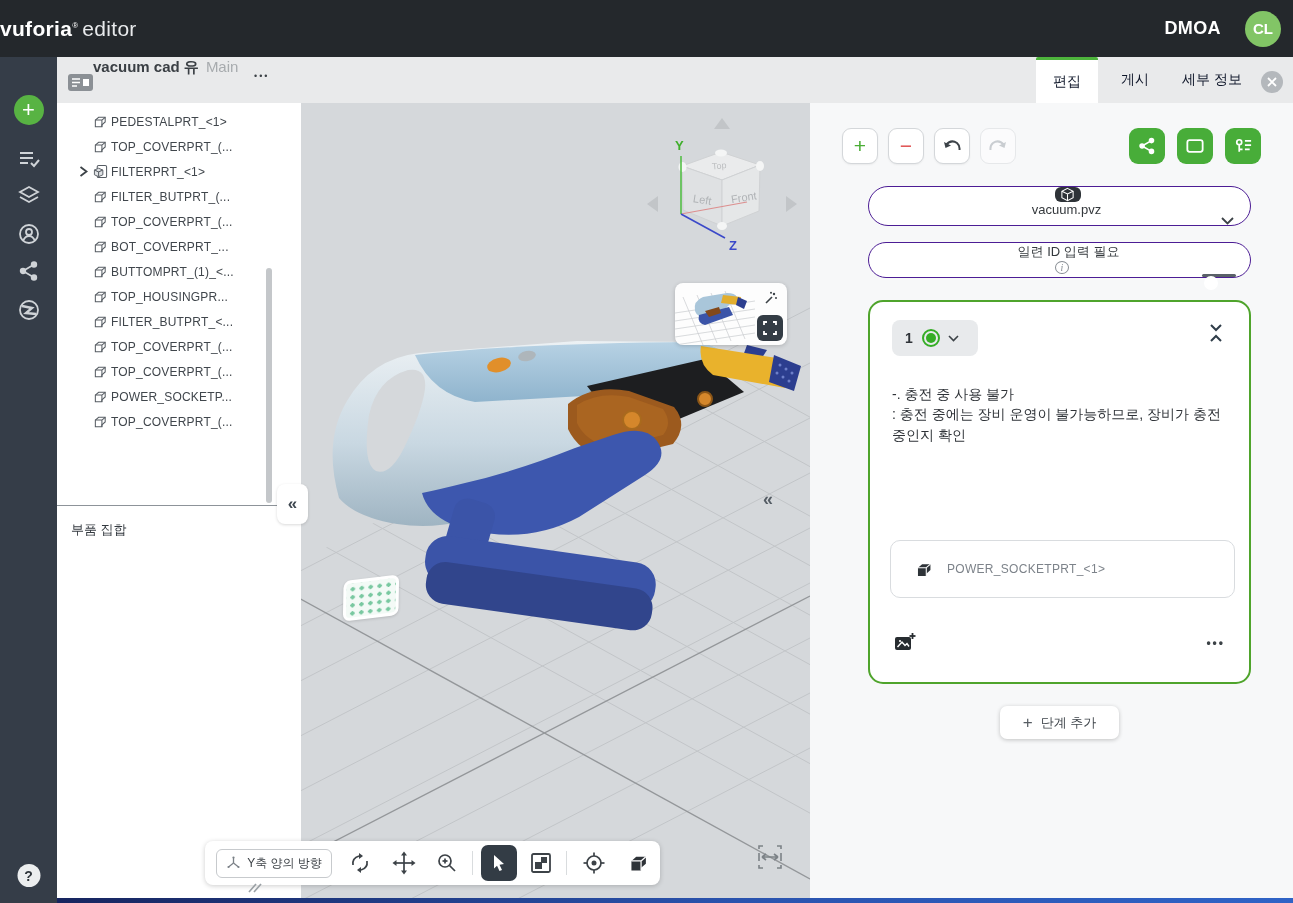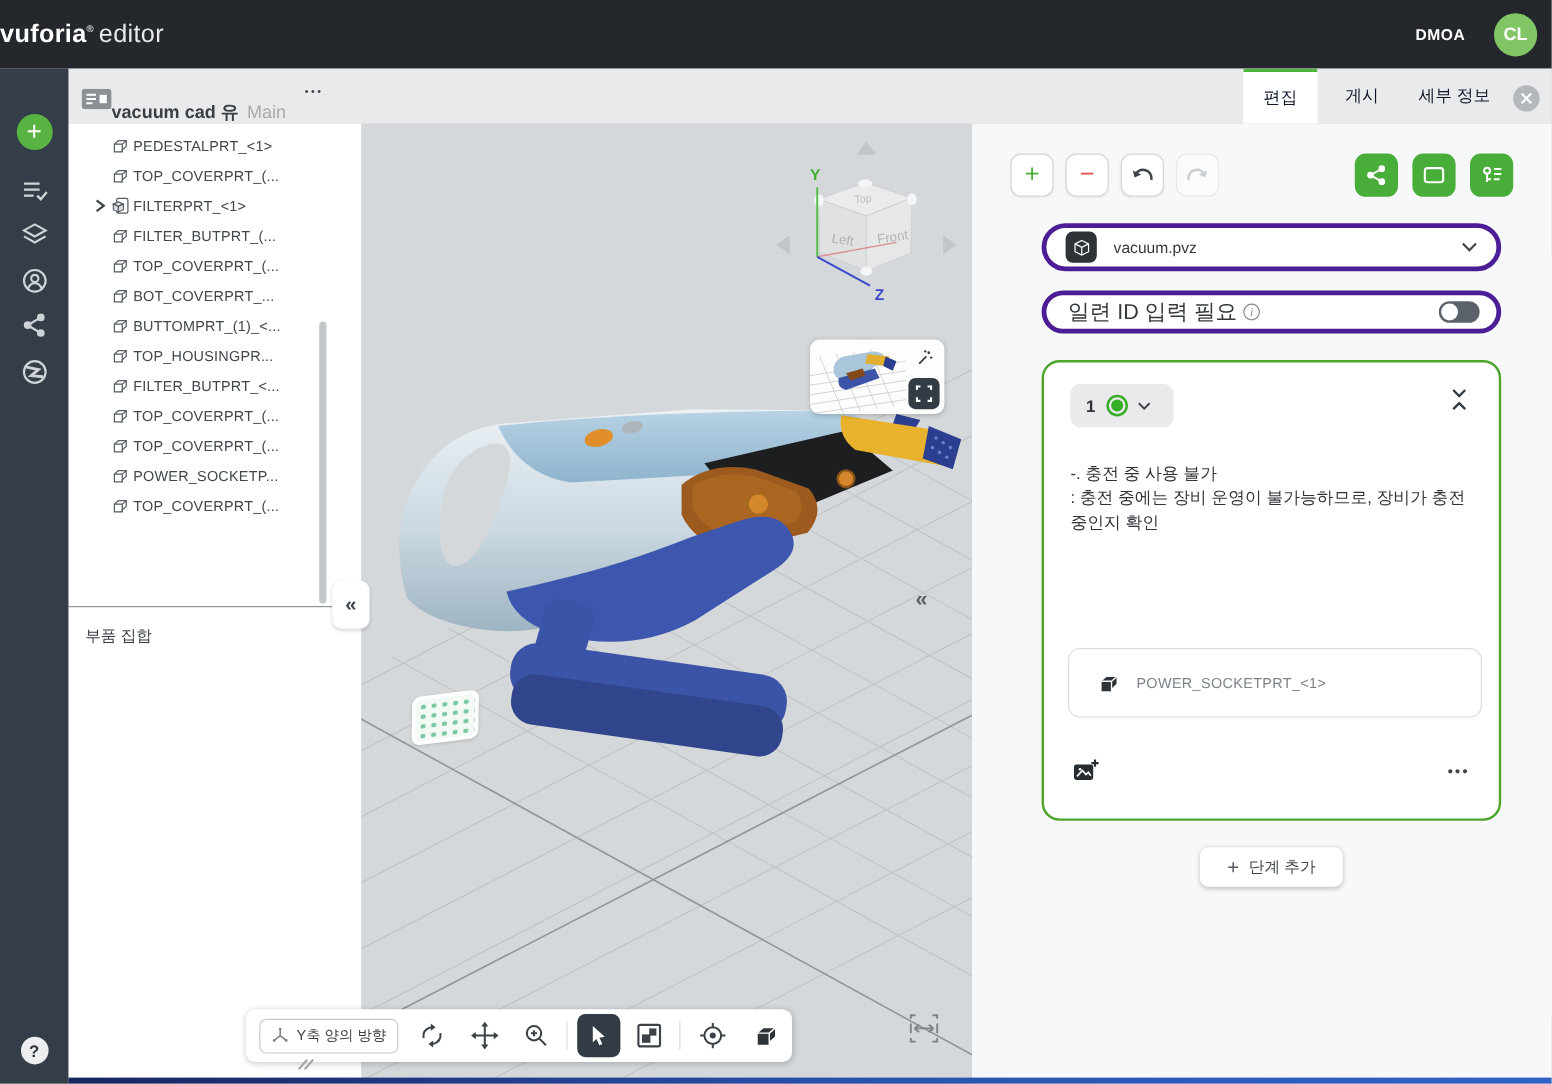--- a/index.html
+++ b/index.html
@@ -7,40 +7,40 @@
     font-family:"Liberation Sans","DejaVu Sans",sans-serif; }
 
   
   #topbar { position:absolute; left:0; top:0; width:1293px; height:57px; background:#24282c;
     display:flex; align-items:center; color:#fff; z-index:30; }
   .logo { font-size:21px; letter-spacing:.3px; }
   .logo b { font-weight:700; }
   .logo sup { font-size:8px; margin-right:4px; }
   .logo .prod { font-weight:400; color:#e8eaec; }
   #topbar .spacer { flex:1; }
-  .org { font-size:13px; font-weight:700; letter-spacing:.4px; margin-right:24px; }
+  .org { font-size:18px; font-weight:700; letter-spacing:.4px; margin-right:24px; }
   .avatar { width:36px; height:36px; border-radius:50%; background:#82c566; color:#fff;
     font-size:15px; font-weight:700; display:flex; align-items:center; justify-content:center;
     margin-right:12px; }
 
   
   #rail { position:absolute; left:0; top:57px; width:57px; height:846px; background:#353d48; z-index:25; }
   .rail-btn { position:absolute; left:50%; transform:translateX(-50%); display:flex;
     align-items:center; justify-content:center; cursor:pointer; }
   .rail-add { width:30px; height:30px; border-radius:50%; background:#58b343; color:#fff;
     font-size:22px; font-weight:400; line-height:1; }
   .rail-ic svg { display:block; }
   .rail-help { width:23px; height:23px; border-radius:50%; background:#eceeef; color:#2e343a;
     font-size:14px; font-weight:700; }
 
   
   #titlebar { position:absolute; left:57px; top:57px; width:1236px; height:46px; background:#e9eaeb;
     z-index:20; }
   .doc-icon { position:absolute; left:11px; top:17px; }
-  .doc-title { position:absolute; left:36px; top:27px; font-size:15px; color:#3a3f44; font-weight:700; }
+  .doc-title { position:absolute; left:36px; top:1px; font-size:15px; color:#3a3f44; font-weight:700; }
   .doc-title .branch { color:#a7abae; font-weight:400; margin-left:7px; }
   .menu-dots { position:absolute; left:197px; top:14px; font-size:9px; letter-spacing:2px; color:#3c4247; }
   .tab { position:absolute; top:0; height:46px; display:flex; align-items:center; justify-content:center;
     font-size:14px; color:#0f172a; cursor:pointer; }
   .tab.active { background:#fff; border-top:3px solid #4db43c; border-radius:2px 2px 0 0; font-weight:400; }
   .tab-close { position:absolute; left:1204px; top:14px; width:22px; height:22px; border-radius:50%;
     background:#b4b8bc; color:#fff; font-size:11px; display:flex; align-items:center; justify-content:center; }
 
   
   #leftpanel { position:absolute; left:57px; top:103px; width:244px; height:800px; background:#fff; z-index:10; }
@@ -94,28 +94,28 @@
   #rightpanel { position:absolute; left:810px; top:103px; width:483px; height:800px; background:#f7f8f9; z-index:10; }
   .actions { position:absolute; left:32px; top:25px; width:419px; display:flex; }
   .act-btn { width:36px; height:36px; background:#fff; border:1px solid #d4d7da; border-radius:9px;
     margin-right:10px; display:flex; align-items:center; justify-content:center; font-size:21px;
     cursor:pointer; box-shadow:0 1px 2px rgba(0,0,0,.06); }
   .act-plus { color:#4aae35; } .act-minus { color:#e05252; }
   .act-btn.disabled { border-color:#e6e8ea; background:#fbfbfc; box-shadow:none; cursor:default; }
   .green-group { margin-left:auto; display:flex; gap:12px; }
   .gbtn { width:36px; height:36px; border-radius:9px; background:#48ad39; display:flex;
     align-items:center; justify-content:center; cursor:pointer; margin-right:0; }
-  .pill { position:absolute; left:58px; background:#fff; border:4px solid #4c1d95; border-radius:20px; }
+  .pill { position:absolute; left:58px; background:#fff; border:1px solid #4c1d95; border-radius:20px;flex-direction:column; }
   .model-select { top:83px; width:383px; height:40px; display:flex; align-items:center; cursor:pointer; }
   .cube-badge { width:26px; height:26px; border-radius:6px; background:#2e3338; margin-left:16px;
     display:flex; align-items:center; justify-content:center; }
   .model-name { font-size:13px; color:#34383c; margin-left:14px; }
   .model-chevron { margin-left:auto; margin-right:16px; display:flex; }
   .serial-row { top:139px; width:383px; height:36px; border-radius:18px; display:flex; align-items:center; }
-  .serial-label { font-size:18px; color:#33383c; margin-left:18px; font-weight:400; }
+  .serial-label { font-size:13px; color:#33383c; margin-left:18px; font-weight:400; }
   .info-ic { width:14px; height:14px; border:1px solid #878d93; border-radius:50%; color:#878d93;
     font-size:10px; display:inline-flex; align-items:center; justify-content:center; margin-left:5px;
     font-family:"Liberation Serif",serif; font-style:italic; }
   .toggle { margin-left:auto; margin-right:14px; width:34px; height:18px; border-radius:9px;
     background:#5a6168; position:relative; cursor:pointer; }
   .toggle .knob { position:absolute; left:2px; top:2px; width:14px; height:14px; border-radius:50%; background:#fff; }
 
   .step-card { position:absolute; left:58px; top:197px; width:383px; height:384px; background:#fff;
     border:2px solid #4fa42c; border-radius:15px; }
   .step-head { position:absolute; left:22px; top:18px; width:86px; height:36px; background:#e8eaec;

